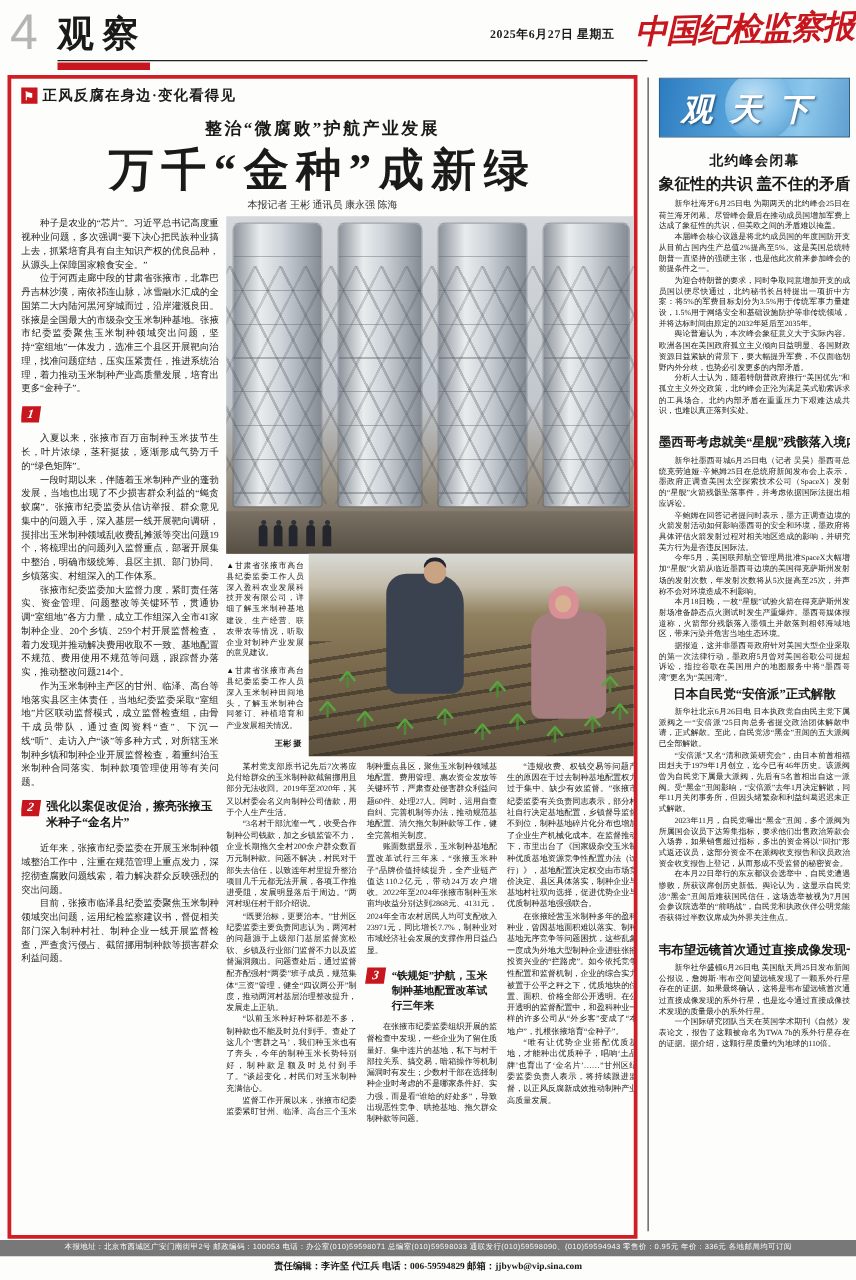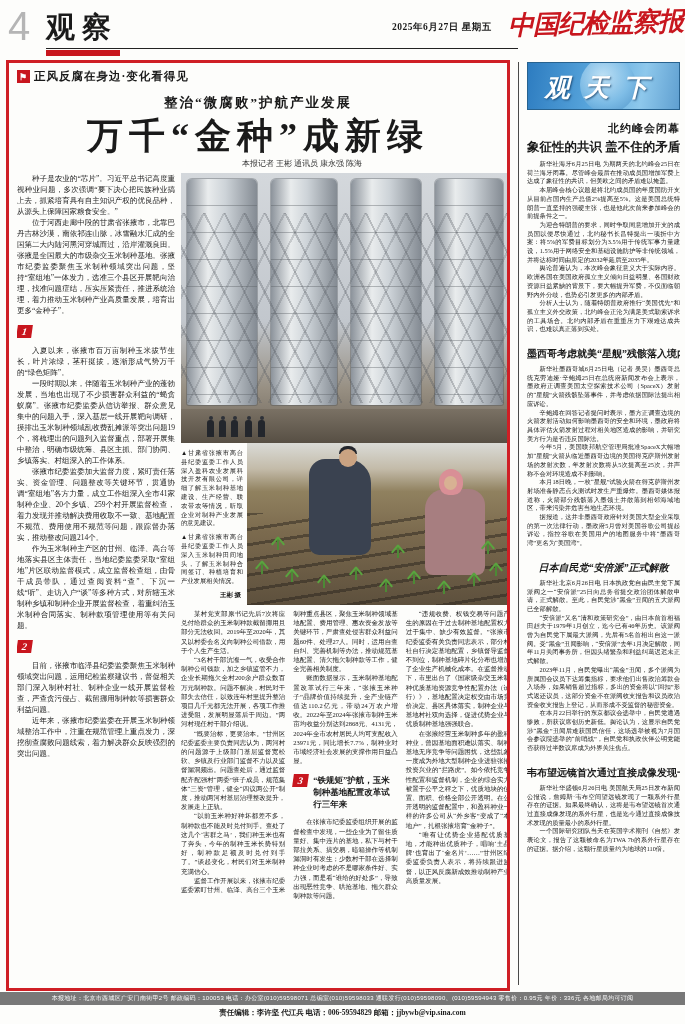--- a/index.html
+++ b/index.html
@@ -22,21 +22,21 @@
   .main-box { position:absolute; left:6px; top:60px; width:504px; height:931px;
     border:3px solid #cf1f25; background:#fdfdfb; overflow:hidden; }
   .kicker { position:absolute; left:8px; top:6px; display:flex; align-items:center; gap:4px;
     font-size:11.5px; font-weight:bold; letter-spacing:1px; }
   .flag-ico { display:inline-flex; width:13px; height:13px; background:#c8161e; color:#fff;
     font-size:9px; align-items:center; justify-content:center; }
   .overline { position:absolute; left:0; top:31px; width:100%; text-align:center;
     font-size:13.5px; font-weight:bold; letter-spacing:2px; }
   .headline { position:absolute; left:0; top:49px; width:100%; text-align:center;
     font-size:36px; font-weight:bold; letter-spacing:6px; }
-  .byline { position:absolute; left:0; top:95px; width:100%; text-align:center; font-size:8px; color:#333;margin-left:44px; }
+  .byline { position:absolute; left:0; top:95px; width:100%; text-align:center; font-size:8px; color:#333; }
   
   .col1 { position:absolute; left:8px; top:110px; width:158px; height:812px; overflow:hidden; }
   .col1 p, .lower p { font-size:7.5px; line-height:11px; text-align:justify; text-indent:2em; }
   .lower { position:absolute; left:172px; top:546px; width:329px; height:376px; overflow:hidden;
     column-count:3; column-gap:8px; }
   .lower p { font-size:6.5px; line-height:9.2px; }
   .sec-head { display:flex; gap:5px; margin:9px 0 7px 0; break-inside:avoid; align-items:flex-start; }
   .sec-num { flex:0 0 auto; width:15px; height:13px; background:#c8161e; color:#fff; text-align:center;
     font-size:10px; line-height:13px; font-weight:bold; font-style:italic; transform:skewX(-8deg); }
   .sec-title { font-size:9.5px; line-height:13px; font-weight:bold; }
@@ -77,24 +77,24 @@
   
   .vdivider { position:absolute; left:518px; top:62px; width:1px; height:923px; background:#4a4a4a; }
   .sidebar { position:absolute; left:527px; top:62px; width:153px; height:940px; overflow:hidden; }
   .banner { position:relative; height:48px; border:1px solid #27628f; overflow:hidden;
     background:linear-gradient(100deg,#2d7cc0 0%, #5aa7dd 45%, #8ec8ec 75%, #5f9fd0 100%); }
   .banner .globe { position:absolute; left:52px; top:-6px; width:56px; height:56px; border-radius:50%;
     background:radial-gradient(circle at 40% 35%, #d6eefb, #7fbde6 55%, #3f85bf); opacity:.8; }
   .banner .banner-text { position:absolute; left:0; top:8px; width:100%; text-align:center;
     color:#fff; font-size:25px; font-weight:bold; font-style:italic; letter-spacing:14px;
     text-shadow:1px 1px 2px rgba(20,60,100,.8); }
-  .sb-kicker { margin-top:11px; text-align:right; font-size:11px; font-weight:bold; letter-spacing:1px; }
+  .sb-kicker { margin-top:11px; text-align:center; font-size:11px; font-weight:bold; letter-spacing:1px; }
   .sb-head1 { margin-top:3px; text-align:center; font-size:12.5px; font-weight:bold; white-space:nowrap; }
   .sb-head2 { margin-top:13px; margin-bottom:4px; text-align:left; font-size:10px; font-weight:bold; white-space:nowrap; }
-  .sb-head3 { margin-top:13px; margin-bottom:4px; text-align:center; font-size:10px; font-weight:bold; white-space:nowrap;font-style:italic; }
+  .sb-head3 { margin-bottom:4px; text-align:center; font-size:10px; font-weight:bold; white-space:nowrap; }
   .sidebar p { font-size:6.3px; line-height:8.7px; text-align:justify; text-indent:2em; }
   .sb-body { margin-top:4px; }
   
   .footer-bar { position:absolute; left:0; top:992px; width:685px; height:13px; background:#787878;
     color:#fff; font-size:6px; line-height:13px; text-align:center; font-family:"Liberation Sans",sans-serif; letter-spacing:.3px; }
   .editors { position:absolute; left:0; top:1008px; width:685px; text-align:center; font-size:7.5px; font-weight:bold; }
 </style>
 </head>
 <body>
 
@@ -127,25 +127,26 @@
       </div>
       <div>
 
       <p>入夏以来，张掖市百万亩制种玉米拔节生长，叶片浓绿，茎秆挺拔，逐渐形成气势万千的“绿色矩阵”。</p>
           <p>一段时期以来，伴随着玉米制种产业的蓬勃发展，当地也出现了不少损害群众利益的“蝇贪蚁腐”。张掖市纪委监委从信访举报、群众意见集中的问题入手，深入基层一线开展靶向调研，摸排出玉米制种领域乱收费乱摊派等突出问题19个，将梳理出的问题列入监督重点，部署开展集中整治，明确市级统筹、县区主抓、部门协同、乡镇落实、村组深入的工作体系。</p>
           <p>张掖市纪委监委加大监督力度，紧盯责任落实、资金管理、问题整改等关键环节，贯通协调“室组地”各方力量，成立工作组深入全市41家制种企业、20个乡镇、259个村开展监督检查，着力发现并推动解决费用收取不一致、基地配置不规范、费用使用不规范等问题，跟踪督办落实，推动整改问题214个。</p>
           <p>作为玉米制种主产区的甘州、临泽、高台等地落实县区主体责任，当地纪委监委采取“室组地”片区联动监督模式，成立监督检查组，由骨干成员带队，通过查阅资料“查”、下沉一线“听”、走访入户“谈”等多种方式，对所辖玉米制种乡镇和制种企业开展监督检查，着重纠治玉米制种合同落实、制种款项管理使用等有关问题。</p>
         </div>
       <div class="sec-head">
         <span class="sec-num">2</span>
-      </div>
-      <div>
-
-      <p>目前，张掖市临泽县纪委监委聚焦玉米制种领域突出问题，运用纪检监察建议书，督促相关部门深入制种村社、制种企业一线开展监督检查，严查贪污侵占、截留挪用制种款等损害群众利益问题。</p>
-          <p>近年来，张掖市纪委监委在开展玉米制种领域整治工作中，注重在规范管理上重点发力，深挖彻查腐败问题线索，着力解决群众反映强烈的突出问题。</p>
+        <span class="sec-title">强化以案促改促治，擦亮张掖玉米种子“金名片”</span>
+      </div>
+      <div>
+
+      <p>近年来，张掖市纪委监委在开展玉米制种领域整治工作中，注重在规范管理上重点发力，深挖彻查腐败问题线索，着力解决群众反映强烈的突出问题。</p>
+          <p>目前，张掖市临泽县纪委监委聚焦玉米制种领域突出问题，运用纪检监察建议书，督促相关部门深入制种村社、制种企业一线开展监督检查，严查贪污侵占、截留挪用制种款等损害群众利益问题。</p>
         </div>
     </div>
 
     <div class="photo1">
       <div class="silo" style="left:6px; width:70px;"></div>
       <div class="silo" style="left:90px; width:66px;"></div>
       <div class="silo" style="left:170px; width:70px;"></div>
       <div class="silo" style="left:254px; width:68px;"></div>
       <div class="struts"></div>
       <div class="ground"></div>

